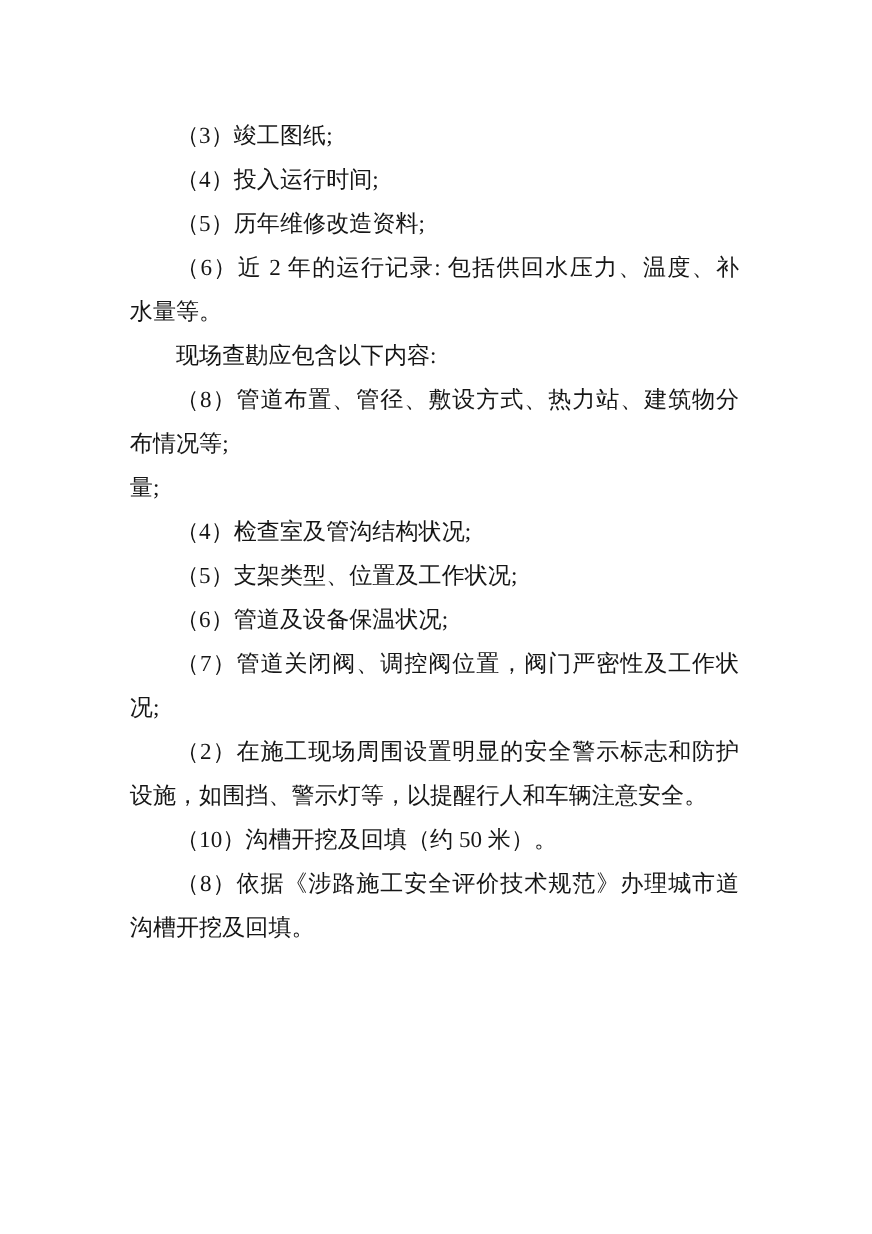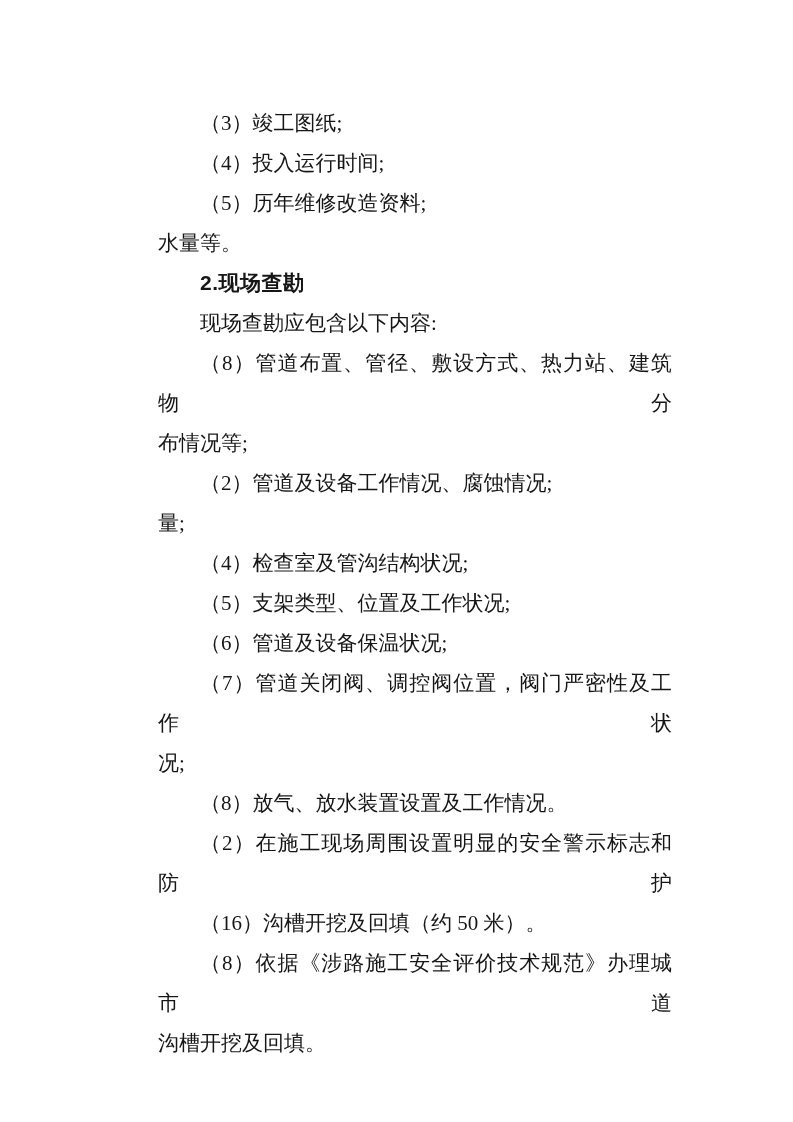--- a/index.html
+++ b/index.html
@@ -24,21 +24,20 @@
     left: 118px;
     top: 103px;
     width: 554px;
     color: #161616;
     font-size: 21px;
     line-height: 40px;
   }
   .line {
     min-height: 40px;
     text-align: left;
-    margin-left: 40px;
   }
   .indent {
     text-indent: 42px;
   }
   .fill {
     text-align: justify;
     text-align-last: justify;
   }
   .heading {
     font-weight: bold;
@@ -47,31 +46,30 @@
   }
 </style>
 </head>
 <body>
 
 <div class="page">
   <div class="text-block">
     <div class="line indent">（3）竣工图纸;</div>
     <div class="line indent">（4）投入运行时间;</div>
     <div class="line indent">（5）历年维修改造资料;</div>
+    <div class="line indent fill">（6）近 2 年的运行记录: 包括供回水压力、温度、补</div>
     <div class="line">水量等。</div>
-    <div class="line indent heading">2.现场查勘</div>
     <div class="line indent">现场查勘应包含以下内容:</div>
     <div class="line indent fill">（8）管道布置、管径、敷设方式、热力站、建筑物分</div>
     <div class="line">布情况等;</div>
-    <div class="line indent">（2）管道及设备工作情况、腐蚀情况;</div>
     <div class="line">量;</div>
     <div class="line indent">（4）检查室及管沟结构状况;</div>
     <div class="line indent">（5）支架类型、位置及工作状况;</div>
     <div class="line indent">（6）管道及设备保温状况;</div>
     <div class="line indent fill">（7）管道关闭阀、调控阀位置，阀门严密性及工作状</div>
     <div class="line">况;</div>
-    <div class="line indent">（8）放气、放水装置设置及工作情况。</div>
     <div class="line indent fill">（2）在施工现场周围设置明显的安全警示标志和防护</div>
-    <div class="line indent">（16）沟槽开挖及回填（约 50 米）。</div>
+    <div class="line">设施，如围挡、警示灯等，以提醒行人和车辆注意安全。</div>
+    <div class="line indent">（10）沟槽开挖及回填（约 50 米）。</div>
     <div class="line indent fill">（8）依据《涉路施工安全评价技术规范》办理城市道</div>
     <div class="line">沟槽开挖及回填。</div>
   </div>
 </div>
 
 </body></html>

